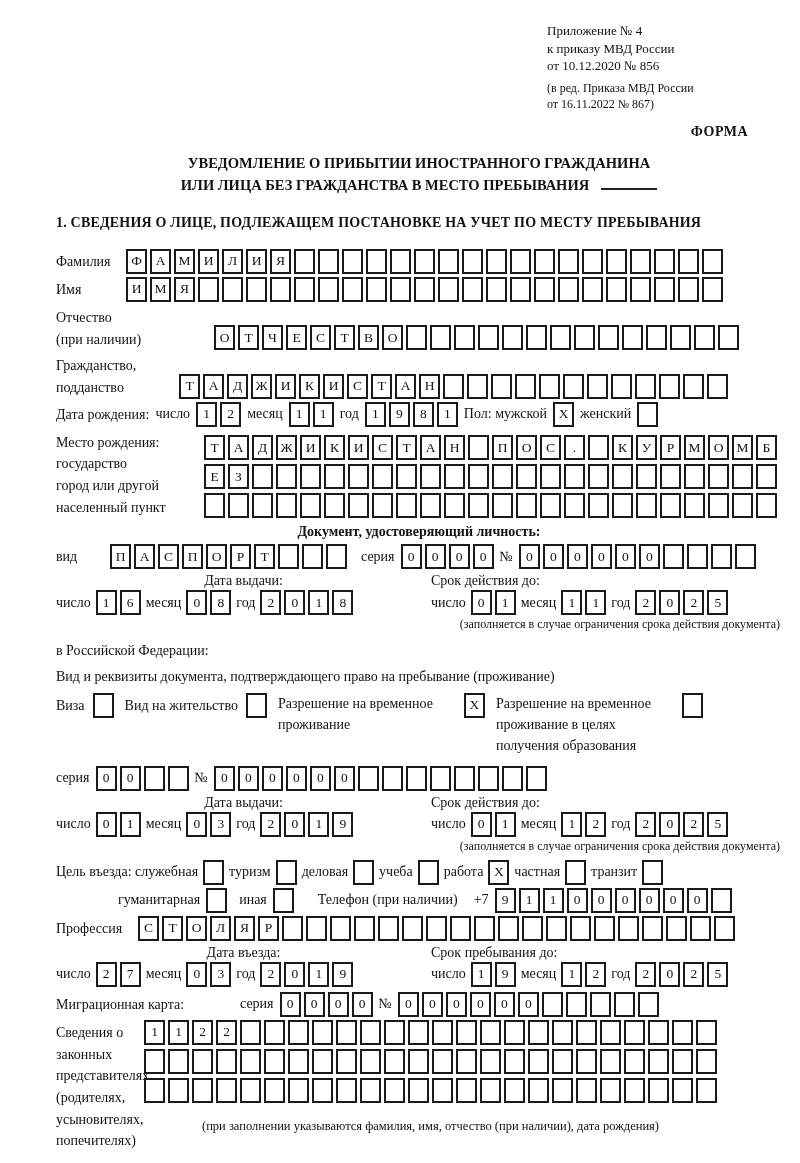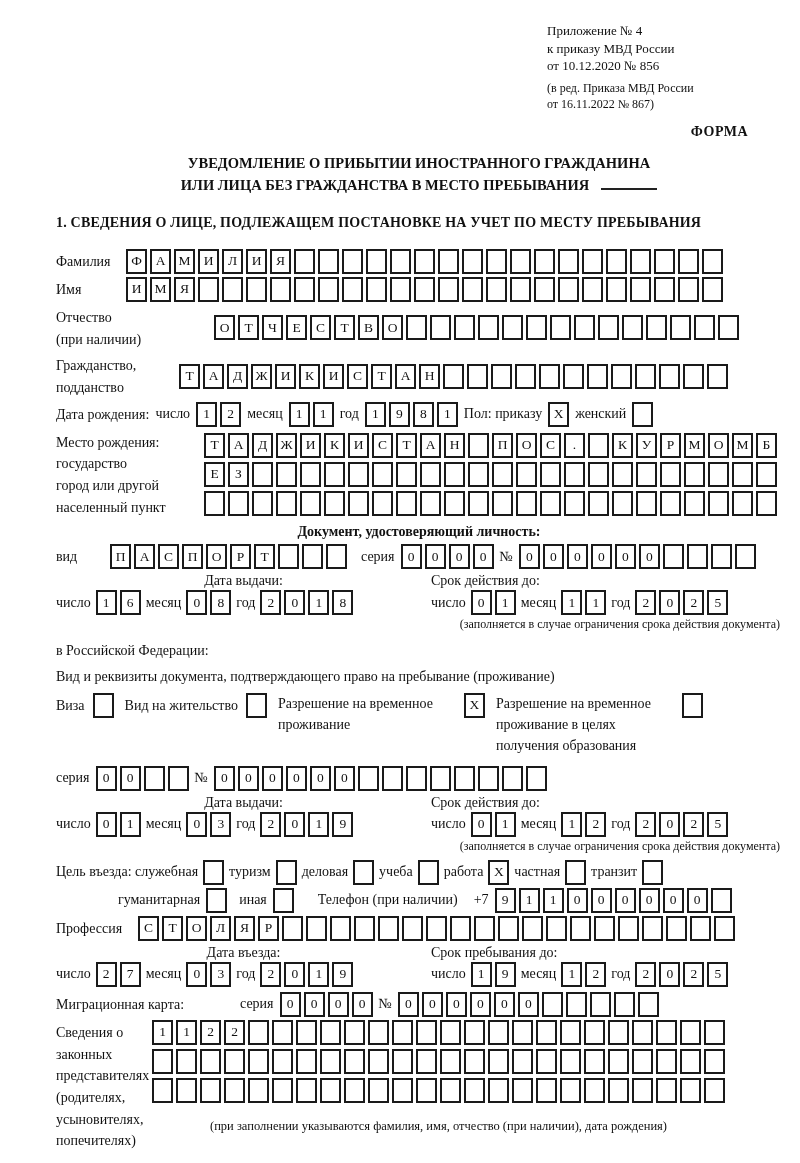--- a/index.html
+++ b/index.html
@@ -12,21 +12,21 @@
 
   .annex { width:205px; margin-left:auto; margin-right:30px; font-size:13px; line-height:1.35; }
   .annex .edition { font-size:12px; margin-top:5px; line-height:1.35; }
   .forma { text-align:right; margin:12px 34px 0 0; font-weight:bold; font-size:14px; letter-spacing:.5px; }
 
   .title { text-align:center; font-weight:bold; font-size:14.5px; line-height:1.55; margin-top:12px; }
   .title-underline { display:inline-block; width:56px; border-bottom:2px solid #222; margin-left:12px; vertical-align:baseline; }
   .section { font-weight:bold; font-size:14px; margin-top:18px; letter-spacing:.2px; }
 
   .form { margin-top:18px; }
-  .row { display:flex; align-items:center; margin-bottom:3px; }
+  .row { display:flex; align-items:flex-end; margin-bottom:3px; }
   .irow { display:flex; align-items:center; gap:6px; margin-bottom:3px; flex-wrap:nowrap; }
   .lbl { flex:none; line-height:25px; }
   .lbl.multi { line-height:1.55; padding-top:2px; }
   .w70{width:70px} .w158{width:158px} .w123{width:123px} .w148{width:148px} .w88{width:88px; line-height:1.5;}
 
   .cells { display:inline-flex; gap:3px; flex:none; }
   .cell {
     width:21px; height:25px; flex:none; border:2px solid #1a1a1a;
     display:inline-flex; align-items:center; justify-content:center;
     font-size:13.5px; background:#fff;
@@ -46,21 +46,21 @@
   .para { line-height:1.8; margin-top:2px; }
 
   .permits { display:flex; align-items:flex-start; gap:11px; margin:4px 0 10px 0; }
   .p-item { display:flex; align-items:flex-start; gap:8px; }
   .p-item .single { line-height:25px; }
   .p-multi { text-align:left; line-height:1.5; }
   .p-multi.w175 { width:178px; }
 
   .purpose-line2 { padding-left:62px; }
 
-  .rep-block { display:flex; align-items:flex-start; margin-top:3px;gap:8px; }
+  .rep-block { display:flex; align-items:flex-start; margin-top:3px; }
   .rep-right { display:flex; flex-direction:column; gap:4px; }
   .footnote { font-size:12.5px; text-align:center; margin-top:12px; }
 </style>
 </head>
 <body>
 
 <div class="page">
 
   <div class="annex">
     <div>Приложение № 4</div>
@@ -222,21 +222,21 @@
           <span class="cell">1</span>
           <span class="cell">1</span>
         </span>
       <span>год</span>
       <span class="cells">
           <span class="cell">1</span>
           <span class="cell">9</span>
           <span class="cell">8</span>
           <span class="cell">1</span>
         </span>
-      <span>Пол: приказу</span>
+      <span>Пол: мужской</span>
       <span class="cells">
           <span class="cell">X</span>
         </span>
       <span>женский</span>
       <span class="cells">
           <span class="cell"></span>
         </span>
     </div>
 
     <div class="row">

